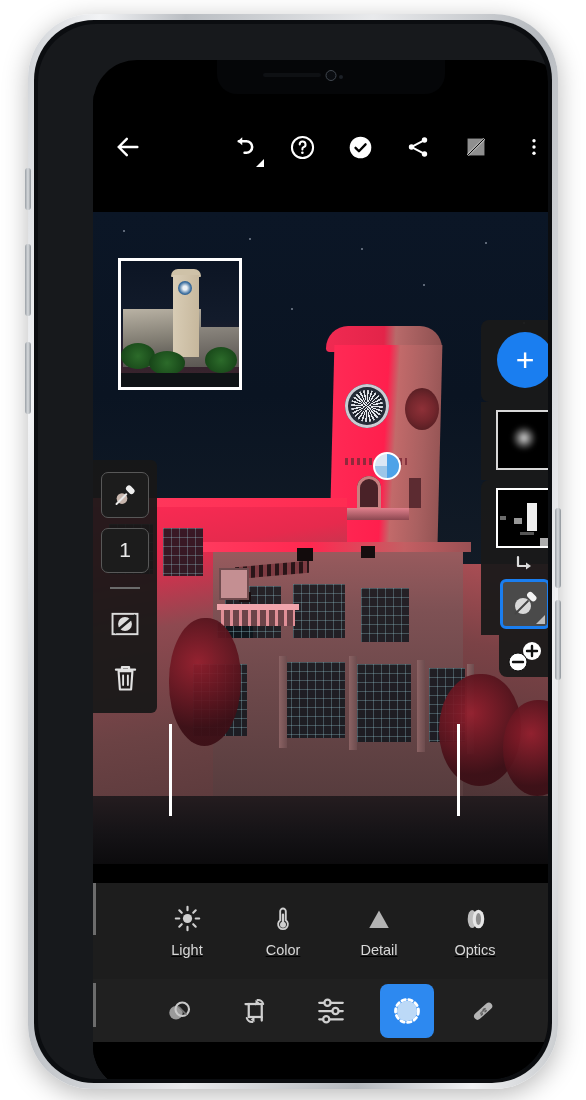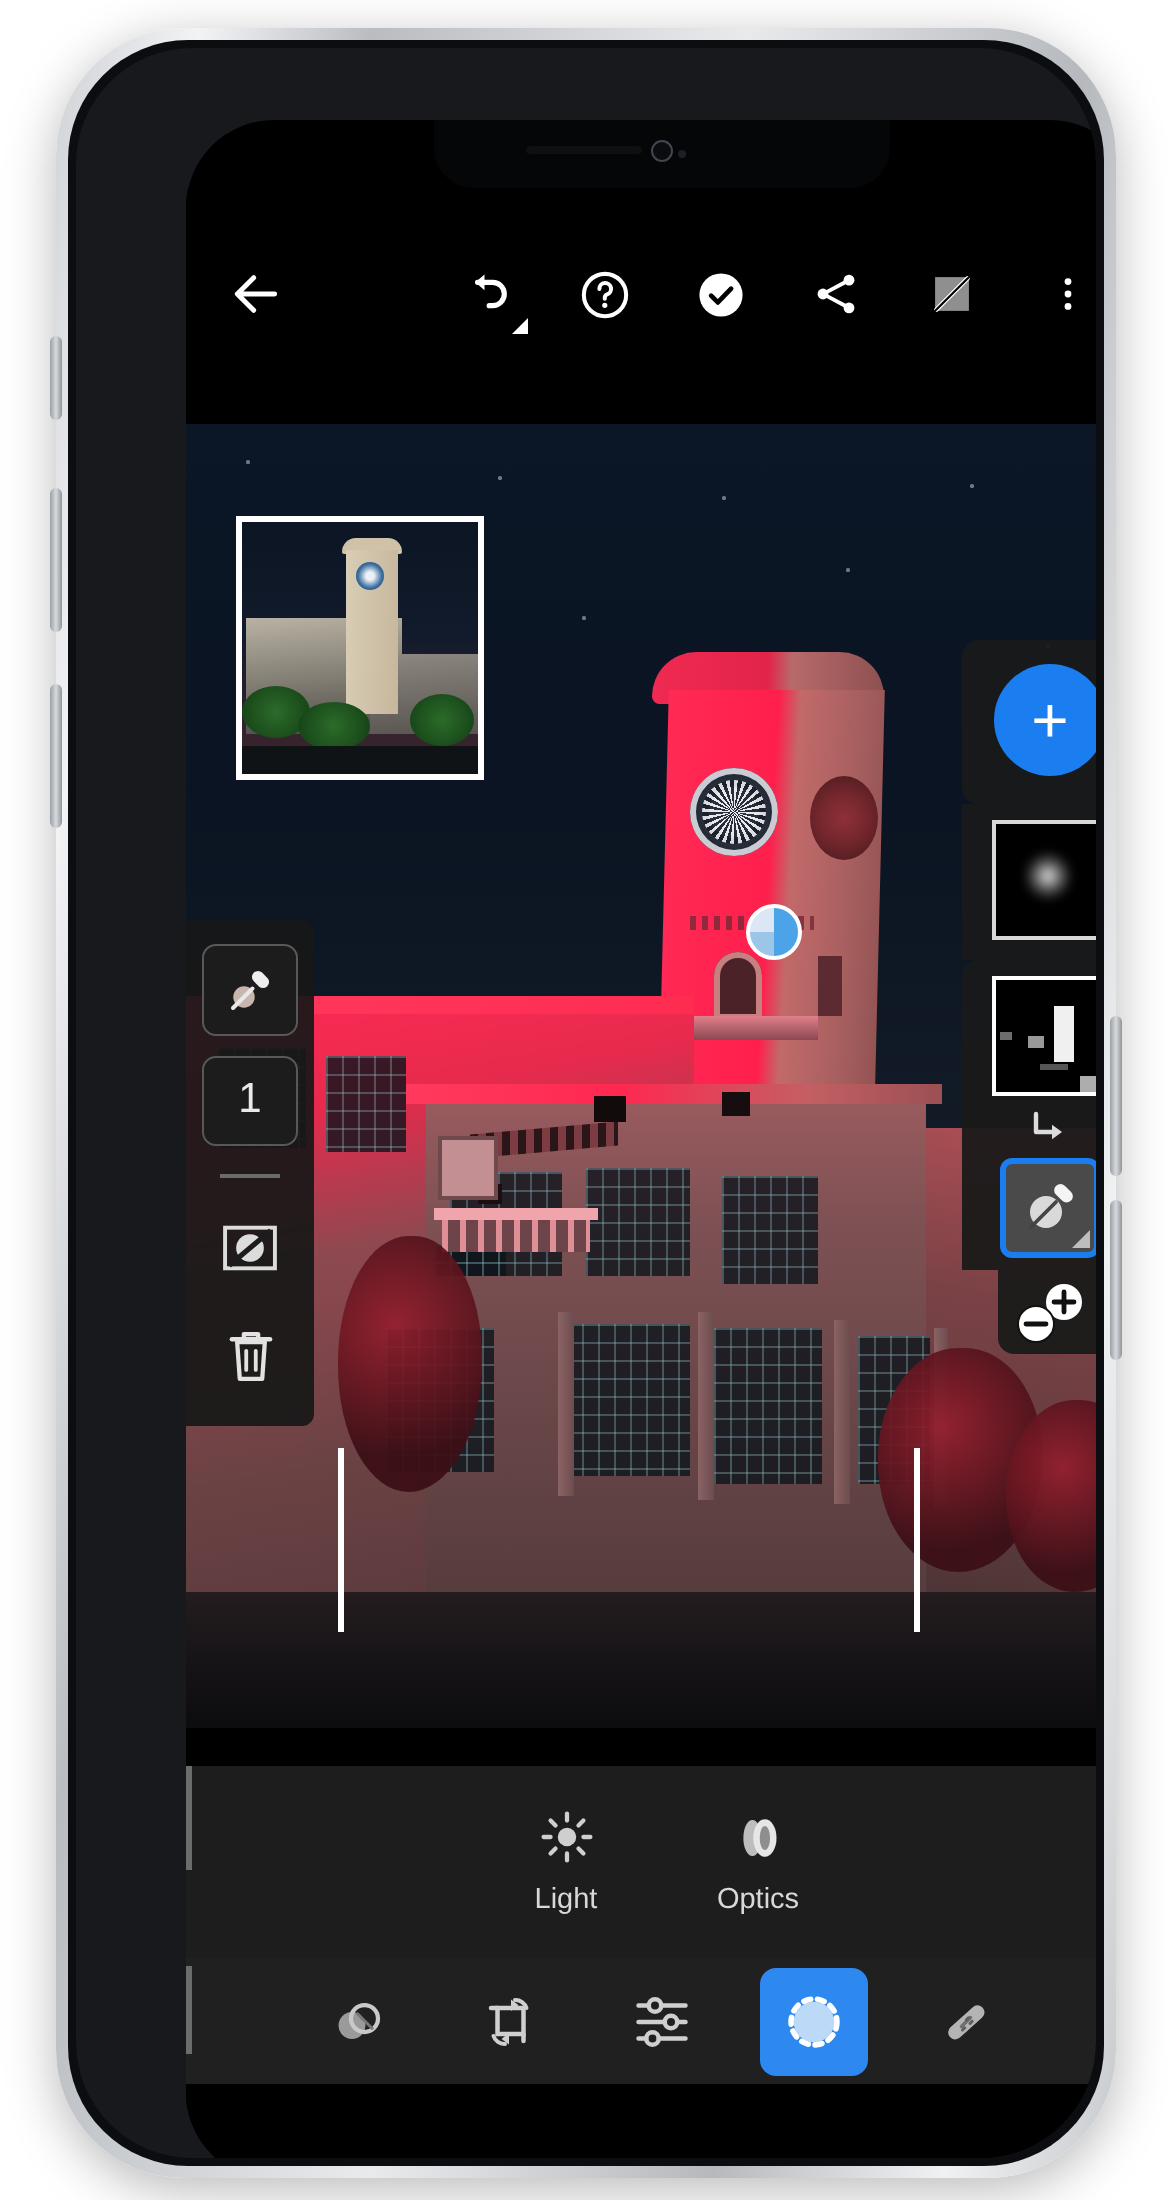--- a/index.html
+++ b/index.html
@@ -330,21 +330,21 @@
     position: absolute; right: 2px; bottom: 2px;
     width: 0; height: 0;
     border-left: 9px solid transparent; border-bottom: 9px solid #bdbdbd;
   }
   .pm-wrap { padding: 8px 0 14px; position: relative; width: 52px; height: 42px; }
 
   
   .edit-bar {
     position: absolute; left: 0; bottom: 111px; width: 100%; height: 96px;
     background: #1d1d1d; display: flex; align-items: center; justify-content: center;
-    gap: 30px; z-index: 26;
+    gap: 30px; z-index: 26; text-decoration: underline;
   }
   .edit-item {
     width: 66px; display: flex; flex-direction: column;
     align-items: center; gap: 9px;
   }
   .edit-item .lbl { color: #d8d8d8; font-size: 14.5px; }
   .edit-icon { height: 28px; display: flex; align-items: center; justify-content: center; }
 
   .tool-bar {
     position: absolute; left: 0; bottom: 48px; width: 100%; height: 63px;
@@ -642,22 +642,40 @@
               <circle cx="12" cy="12" r="4.1" fill="#cfcfcf"></circle>
               <g stroke="#cfcfcf" stroke-width="1.9" stroke-linecap="round">
                 <path d="M12 1.6v3.1M12 19.3v3.1M1.6 12h3.1M19.3 12h3.1"></path>
                 <path d="M4.7 4.7l2.2 2.2M17.1 17.1l2.2 2.2M19.3 4.7l-2.2 2.2M6.9 17.1l-2.2 2.2"></path>
               </g>
             </svg>
           </span>
           <span class="lbl">Light</span>
         </div>
 
-
-
+        <div class="edit-item">
+          <span class="edit-icon">
+            <svg width="26" height="27" viewBox="0 0 24 26">
+              <path d="M12 3.4a2.7 2.7 0 0 0-2.7 2.7v8.6a4.7 4.7 0 1 0 5.4 0V6.1A2.7 2.7 0 0 0 12 3.4z" stroke="#cfcfcf" stroke-width="1.8" fill="none"></path>
+              <circle cx="12" cy="19" r="2.9" fill="#cfcfcf"></circle>
+              <path d="M12 9.4v7.4" stroke="#cfcfcf" stroke-width="2.3" stroke-linecap="round"></path>
+            </svg>
+          </span>
+          <span class="lbl">Color</span>
+        </div>
+
+
+        <div class="edit-item">
+          <span class="edit-icon">
+            <svg width="26" height="24" viewBox="0 0 24 22">
+              <path d="M12 3.2 21 19.4H3z" fill="#b4b4b4"></path>
+            </svg>
+          </span>
+          <span class="lbl">Detail</span>
+        </div>
 
         <div class="edit-item">
           <span class="edit-icon">
             <svg width="28" height="26" viewBox="0 0 26 24">
               <ellipse cx="10.4" cy="12" rx="4.2" ry="8.4" fill="#bdbdbd"></ellipse>
               <ellipse cx="16.2" cy="12" rx="5.4" ry="8.7" fill="#e6e6e6"></ellipse>
               <ellipse cx="16.2" cy="12" rx="2.4" ry="5.6" fill="#8e8e8e"></ellipse>
             </svg>
           </span>
           <span class="lbl">Optics</span>

